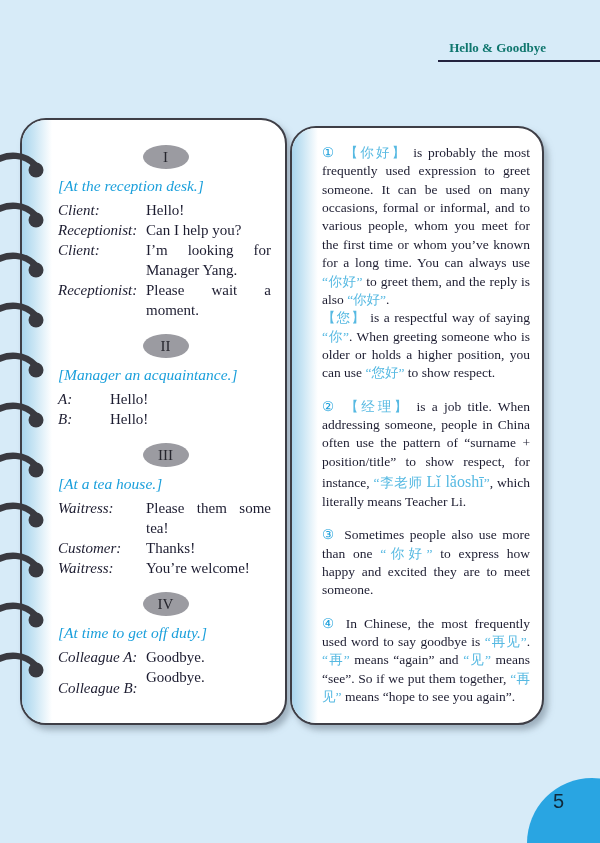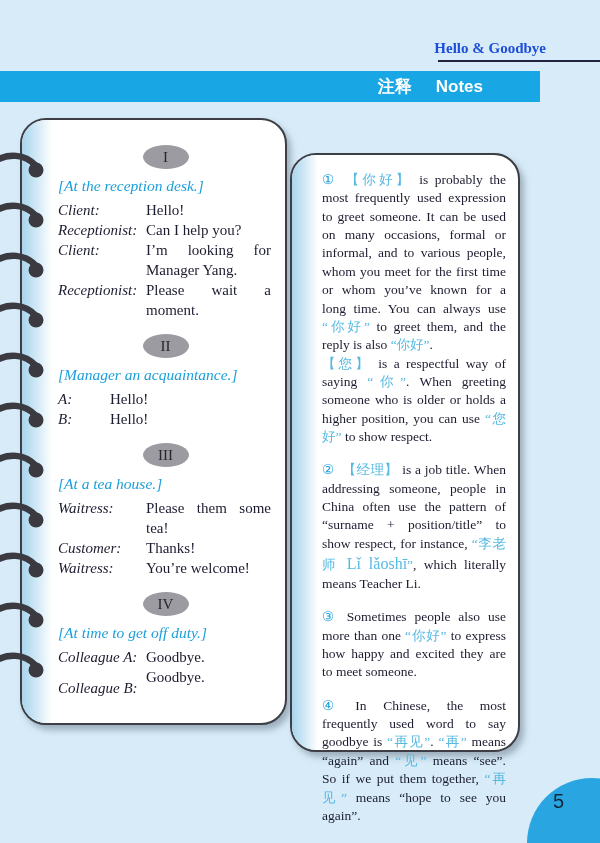--- a/index.html
+++ b/index.html
@@ -1,29 +1,29 @@
 <!DOCTYPE html>
 <html><head>
 <meta charset="utf-8">
 <style>
   * { margin:0; padding:0; box-sizing:border-box; }
   body { font-family:"Liberation Serif", serif; background:#ffffff; }
   .page { position:relative; width:600px; height:843px; background:#D7EBF8; overflow:hidden; }
 
-  .header-title { position:absolute; top:40px; right:54px; font-size:15px; font-weight:bold; color:#1d4ed8; }
+  .header-title { position:absolute; top:40px; right:54px; font-size:13px; font-weight:bold; color:#0f766e; }
   .header-rule { position:absolute; top:60px; left:438px; width:162px; height:2px; background:#23233F; }
 
   .banner { position:absolute; top:71px; left:0; width:540px; height:31px; background:#18A7E4;
             display:flex; align-items:center; justify-content:flex-end; gap:24px; padding-right:57px;
             font-family:"Liberation Sans", sans-serif; font-weight:bold; font-size:17px; color:#ffffff; }
 
   .panel { position:absolute; background:#ffffff; border:2px solid #3E3E46; border-radius:26px;
            box-shadow:4px 5px 6px rgba(110,125,140,0.55); }
   .left-panel  { left:20px;  top:118px; width:267px; height:607px; }
-  .right-panel { left:290px; top:126px; width:230px; height:599px;margin-top:27px; }
+  .right-panel { left:290px; top:126px; width:254px; height:599px; }
   .spine { position:absolute; left:0; top:0; bottom:0; width:30px; border-radius:24px 0 0 24px;
            background:linear-gradient(90deg,#A9D5ED 0%, #C9E5F4 40%, #ffffff 100%); }
   .right-panel .spine { width:26px; }
 
   .left-content  { position:absolute; inset:0; padding:25px 12px 0 36px; color:#1C1C30; }
   .right-content { position:absolute; inset:0; padding:16px 12px 0 30px; color:#1C1C30;
                    font-size:13.5px; line-height:1.36; text-align:justify; }
 
   .oval { width:46px; height:24px; border-radius:50%; background:#9B9BA1; color:#26262E;
           display:flex; align-items:center; justify-content:center; font-size:15px; margin:14px auto 0; }
@@ -47,24 +47,20 @@
               font-size:20px; color:#10293B; }
 </style>
 </head>
 <body>
 
 <div class="page">
 
   <div class="header-title">Hello &amp; Goodbye</div>
   <div class="header-rule"></div>
 
-  <div class="banner">
-    <span>注释</span>
-    <span>Notes</span>
-  </div>
 
   <div class="panel left-panel">
     <div class="spine"></div>
     <div class="left-content" id="dialogues">
         <div class="oval">I</div>
         <div class="scene">[At the reception desk.]</div>
         <div class="dline">
           <div class="dspeaker" style="width: 88px;">Client:</div>
           <div class="dtext">Hello!</div>
         </div>

